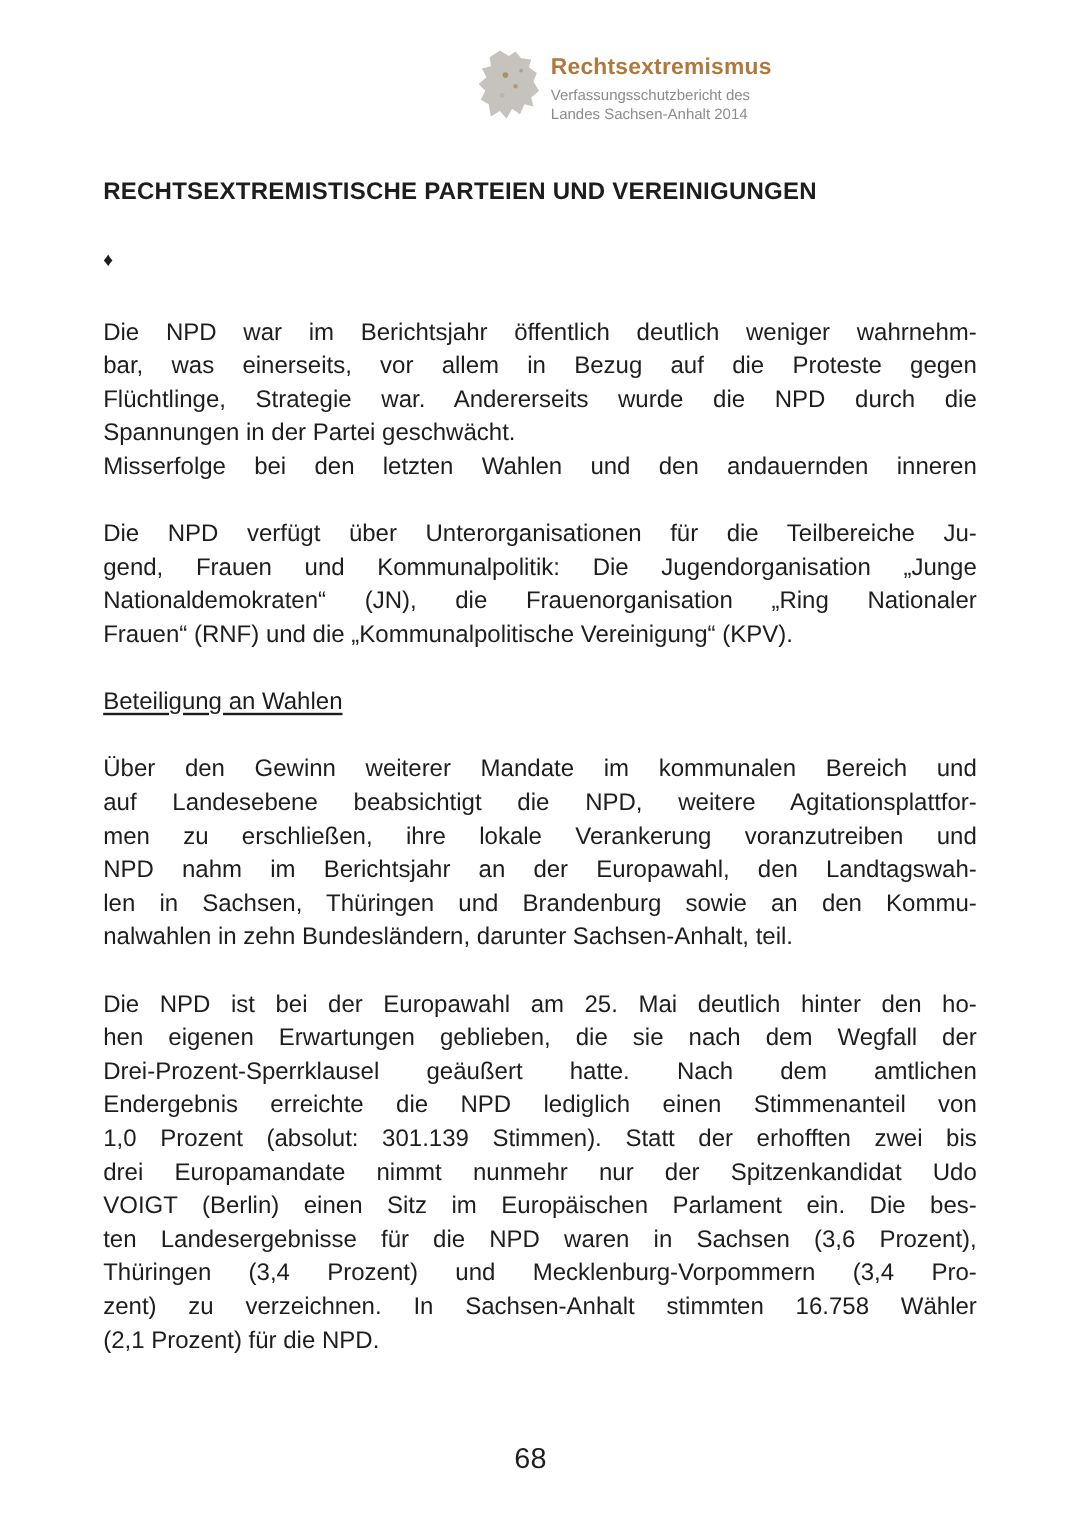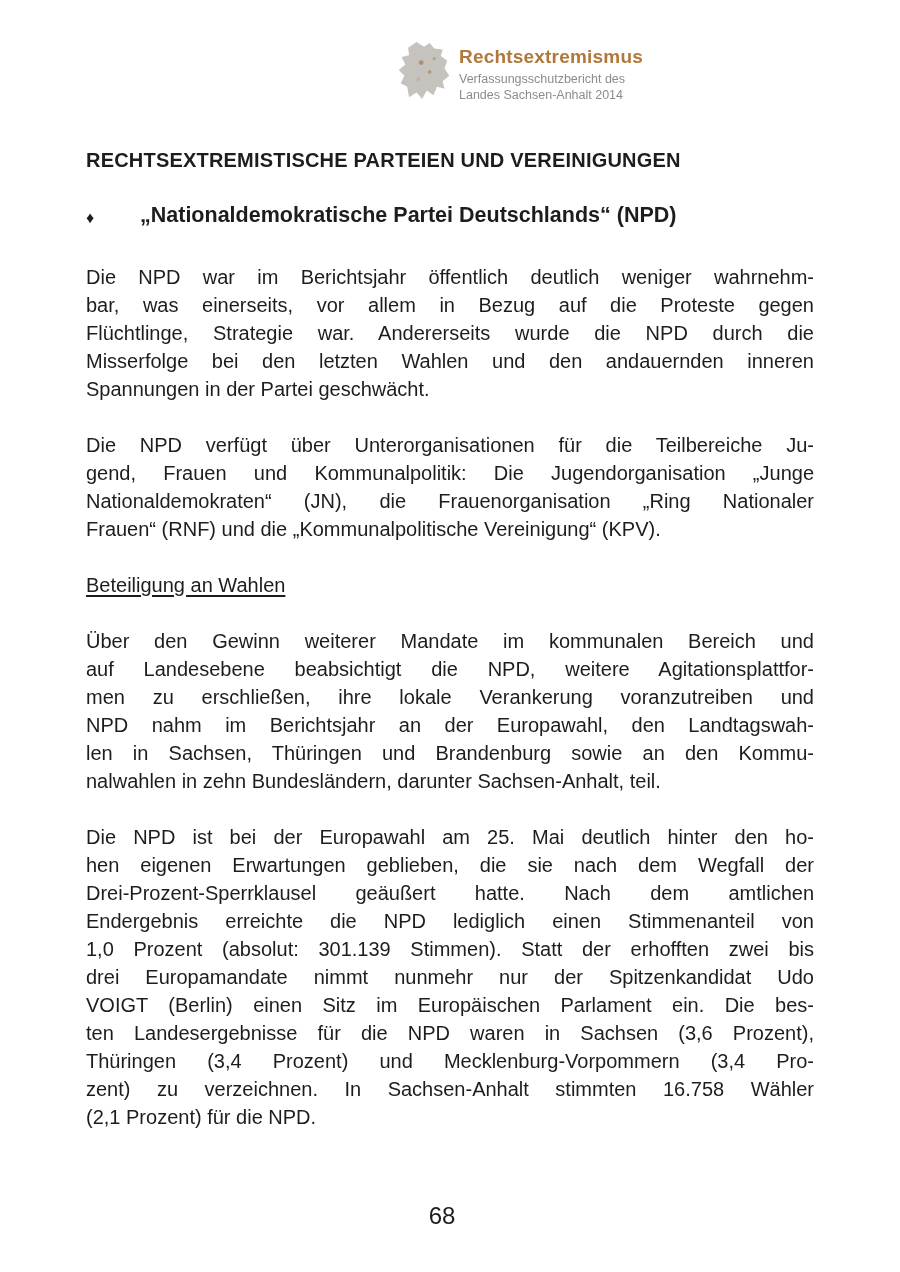--- a/index.html
+++ b/index.html
@@ -81,30 +81,29 @@
       <div class="header-sub">Verfassungsschutzbericht des</div>
       <div class="header-sub">Landes Sachsen-Anhalt 2014</div>
     </div>
   </div>
 
   <div class="content">
     <div class="doc-heading">RECHTSEXTREMISTISCHE PARTEIEN UND VEREINIGUNGEN</div>
 
     <div class="bullet-line">
       <span class="bullet">♦</span>
-      <span class="bullet-text">„Nationaldemokratische Partei Deutschlands“ (NPD)</span>
     </div>
 
     <div id="content-blocks">
         <div class="para">
           <div class="line">Die NPD war im Berichtsjahr öffentlich deutlich weniger wahrnehm-</div>
           <div class="line">bar, was einerseits, vor allem in Bezug auf die Proteste gegen</div>
           <div class="line">Flüchtlinge, Strategie war. Andererseits wurde die NPD durch die</div>
+          <div class="line last">Spannungen in der Partei geschwächt.</div>
           <div class="line">Misserfolge bei den letzten Wahlen und den andauernden inneren</div>
-          <div class="line last">Spannungen in der Partei geschwächt.</div>
         </div>
         <div class="para">
           <div class="line">Die NPD verfügt über Unterorganisationen für die Teilbereiche Ju-</div>
           <div class="line">gend, Frauen und Kommunalpolitik: Die Jugendorganisation „Junge</div>
           <div class="line">Nationaldemokraten“ (JN), die Frauenorganisation „Ring Nationaler</div>
           <div class="line last">Frauen“ (RNF) und die „Kommunalpolitische Vereinigung“ (KPV).</div>
         </div>
         <div class="subheading">Beteiligung an Wahlen</div>
         <div class="para">
           <div class="line">Über den Gewinn weiterer Mandate im kommunalen Bereich und</div>

